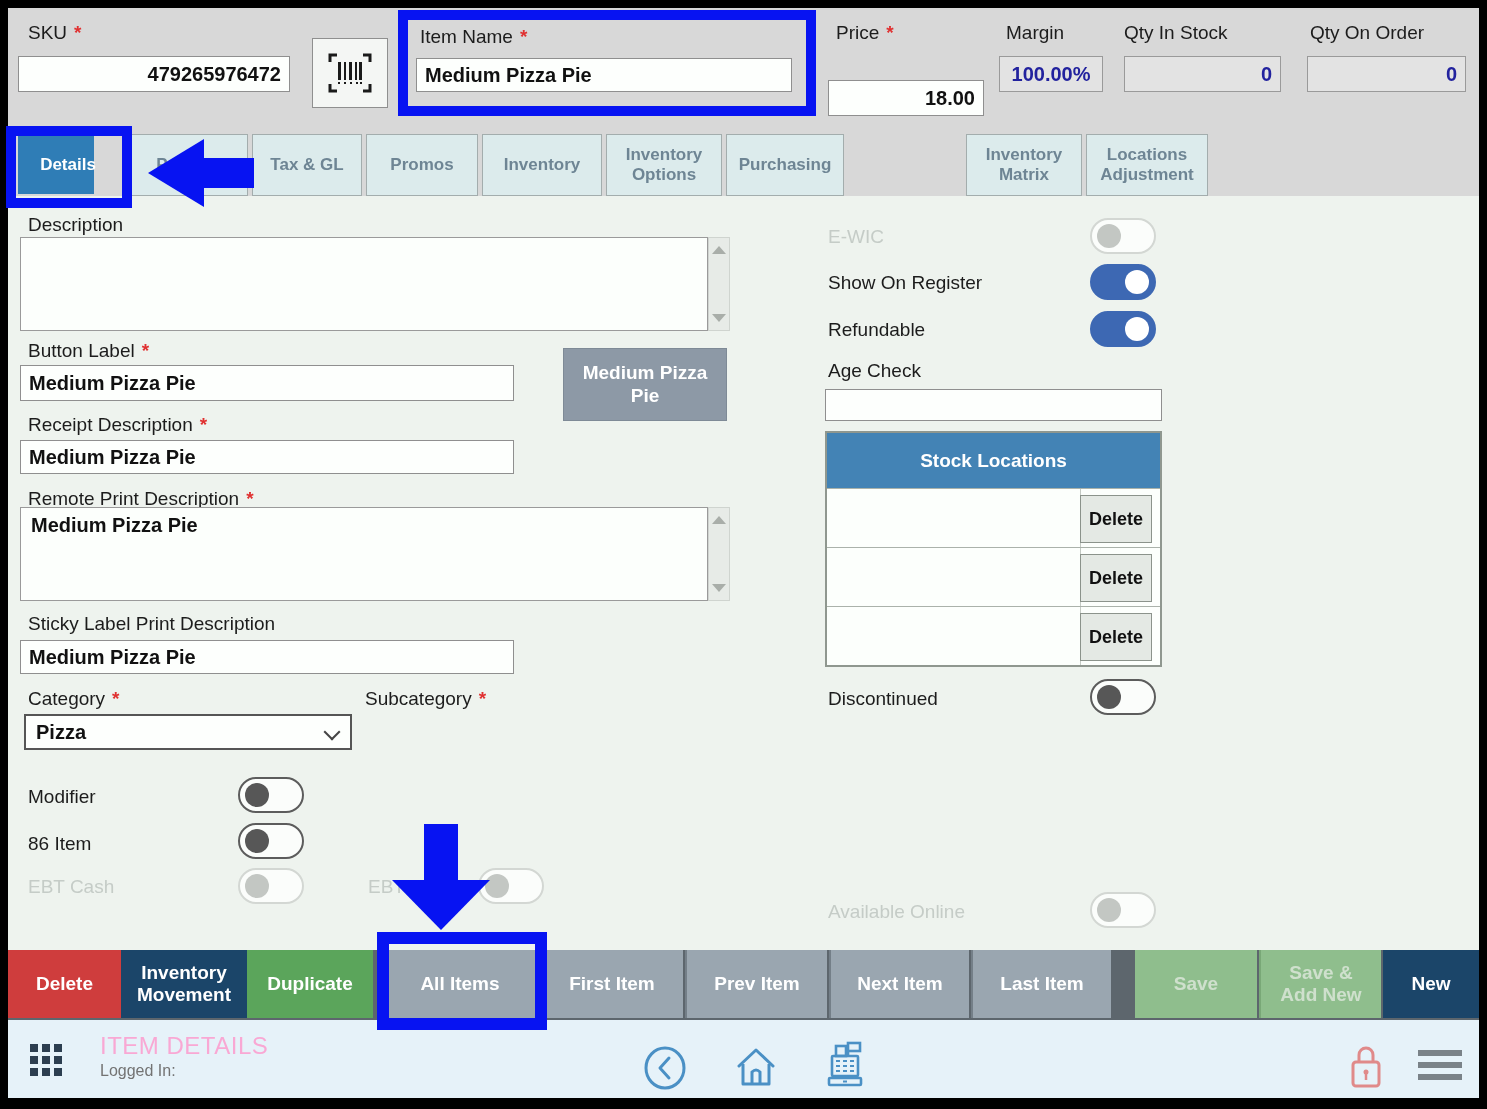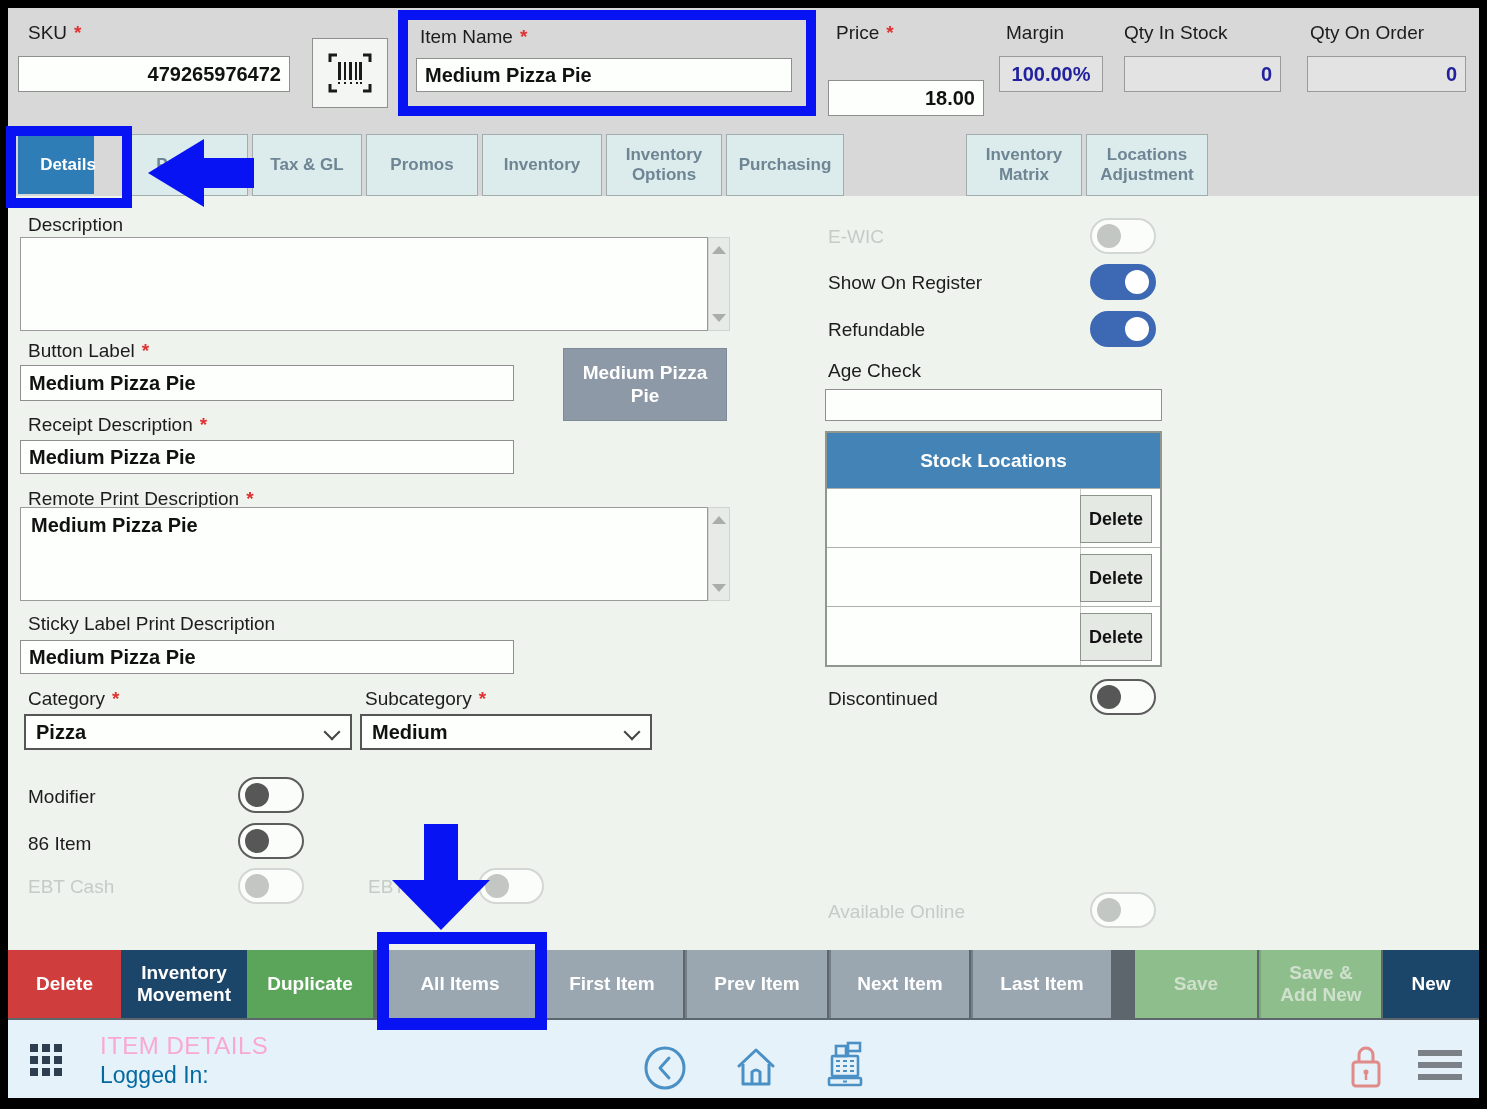--- a/index.html
+++ b/index.html
@@ -68,21 +68,21 @@
   .tbtn.red{background:#cf3d3d;}
   .tbtn.navy{background:#1b4569;}
   .tbtn.green{background:#5ba55b;}
   .tbtn.gray{background:#9aa6b0;border-left:2px solid #747f88;text-align:center;}
   .tbtn.gray.first{border-left:none;}
   .tbtn.savegreen{background:#8fbe8d;color:#cfe0cd;border-left:2px solid #79a877;}
 
   
   .statusbar{left:8px;top:1020px;width:1471px;height:78px;background:#e6f2f9;}
   .sb-title{position:absolute;left:100px;top:1032px;font-size:24px;font-weight:normal;color:#f9a8d4;letter-spacing:.5px;}
-  .sb-sub{position:absolute;left:100px;top:1062px;font-size:23px;color:#0369a1;}
+  .sb-sub{position:absolute;left:100px;top:1062px;font-size:16px;color:#737373;}
   .grid-icon{position:absolute;left:30px;top:1044px;width:34px;height:34px;display:grid;
              grid-template-columns:repeat(3,8px);grid-template-rows:repeat(3,8px);gap:4px;}
   .grid-icon span{background:#2c3e50;}
   .menu-icon{position:absolute;left:1418px;top:1050px;width:44px;}
   .menu-icon div{height:6px;background:#7a8288;margin-bottom:6px;}
 
   
   .ann{position:absolute;pointer-events:none;z-index:60;}
   .ann-box{border:10px solid #0713f2;box-sizing:border-box;background:transparent;}
   .ann-shaft{background:#0713f2;}
@@ -194,24 +194,20 @@
     <span>Category</span><span class="req">*</span>
   </div>
   <div class="sel" style="left:7px;top:714px;width:328px;margin-left:17px;">
     <span>Pizza</span>
     <span class="chev"></span>
   </div>
 
   <div class="flabel" style="left:365px;top:688px;">
     <span>Subcategory</span><span class="req">*</span>
   </div>
-  <div class="sel" style="left:360px;top:714px;width:292px;">
-    <span>Medium</span>
-    <span class="chev"></span>
-  </div>
 
   <div class="flabel" style="left:28px;top:786px;">Modifier</div>
   <div class="toggle off" style="left:238px;top:777px;">
       <span class="knob"></span>
     </div>
 
   <div class="flabel" style="left:28px;top:833px;">86 Item</div>
   <div class="toggle off" style="left:238px;top:823px;">
       <span class="knob"></span>
     </div>

